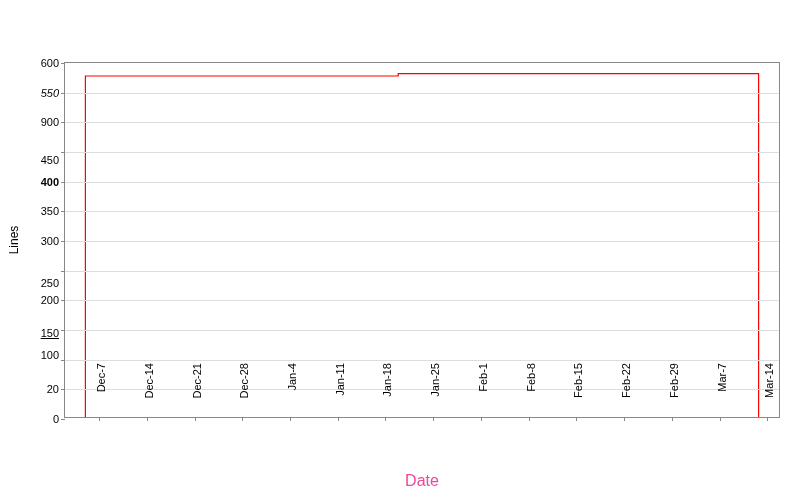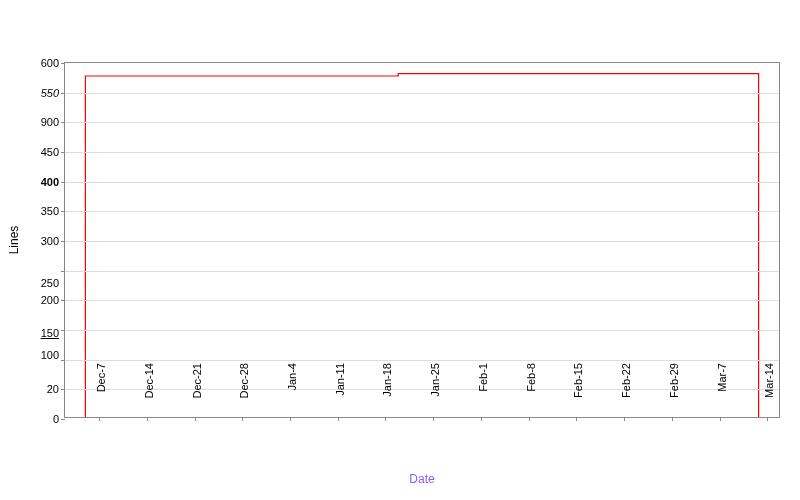--- a/index.html
+++ b/index.html
@@ -82,22 +82,22 @@
     top: 240px;
     transform: translate(-50%, -50%) rotate(-90deg);
     font-size: 12px;
     color: #000;
   }
   .x-axis-label {
     position: absolute;
     left: 422px;
     top: 472px;
     transform: translateX(-50%);
-    font-size: 12px;
-    color: #8b5cf6;
+    font-size: 16px;
+    color: #ec4899;
   }
   svg.line-layer {
     position: absolute;
     left: 0; top: 0;
     width: 100%; height: 100%;
     overflow: visible;
   }
 </style>
 </head>
 <body>
@@ -133,21 +133,21 @@
         <div class="y-tick-mark" style="top: 178px;"></div>
         <div class="y-tick-label" style="top: 178px;">300</div>
         <div class="gridline-h" style="top: 148.333px;"></div>
         <div class="y-tick-mark" style="top: 148.333px;"></div>
         <div class="y-tick-label" style="top: 148.333px;">350</div>
         <div class="gridline-h" style="top: 118.667px;"></div>
         <div class="y-tick-mark" style="top: 118.667px;"></div>
         <div class="y-tick-label" style="top: 118.667px; font-weight: bold;">400</div>
         <div class="gridline-h" style="top: 89px;"></div>
         <div class="y-tick-mark" style="top: 89px;"></div>
-        <div class="y-tick-label" style="top: 89px;">450</div>
+        <div class="y-tick-label" style="top: 97px;">450</div>
         <div class="gridline-h" style="top: 59.3333px;"></div>
         <div class="y-tick-mark" style="top: 59.3333px;"></div>
         <div class="y-tick-label" style="top: 59.3333px;">900</div>
         <div class="gridline-h" style="top: 29.6667px;"></div>
         <div class="y-tick-mark" style="top: 29.6667px;"></div>
         <div class="y-tick-label" style="top: 29.6667px; font-style: italic;">550</div>
         <div class="y-tick-mark" style="top: 0px;"></div>
         <div class="y-tick-label" style="top: 0px;">600</div>
         <div class="x-tick-mark" style="left: 34.0952px;"></div>
         <div class="x-tick-label" style="left: 34.0952px;">7-Dec</div>

